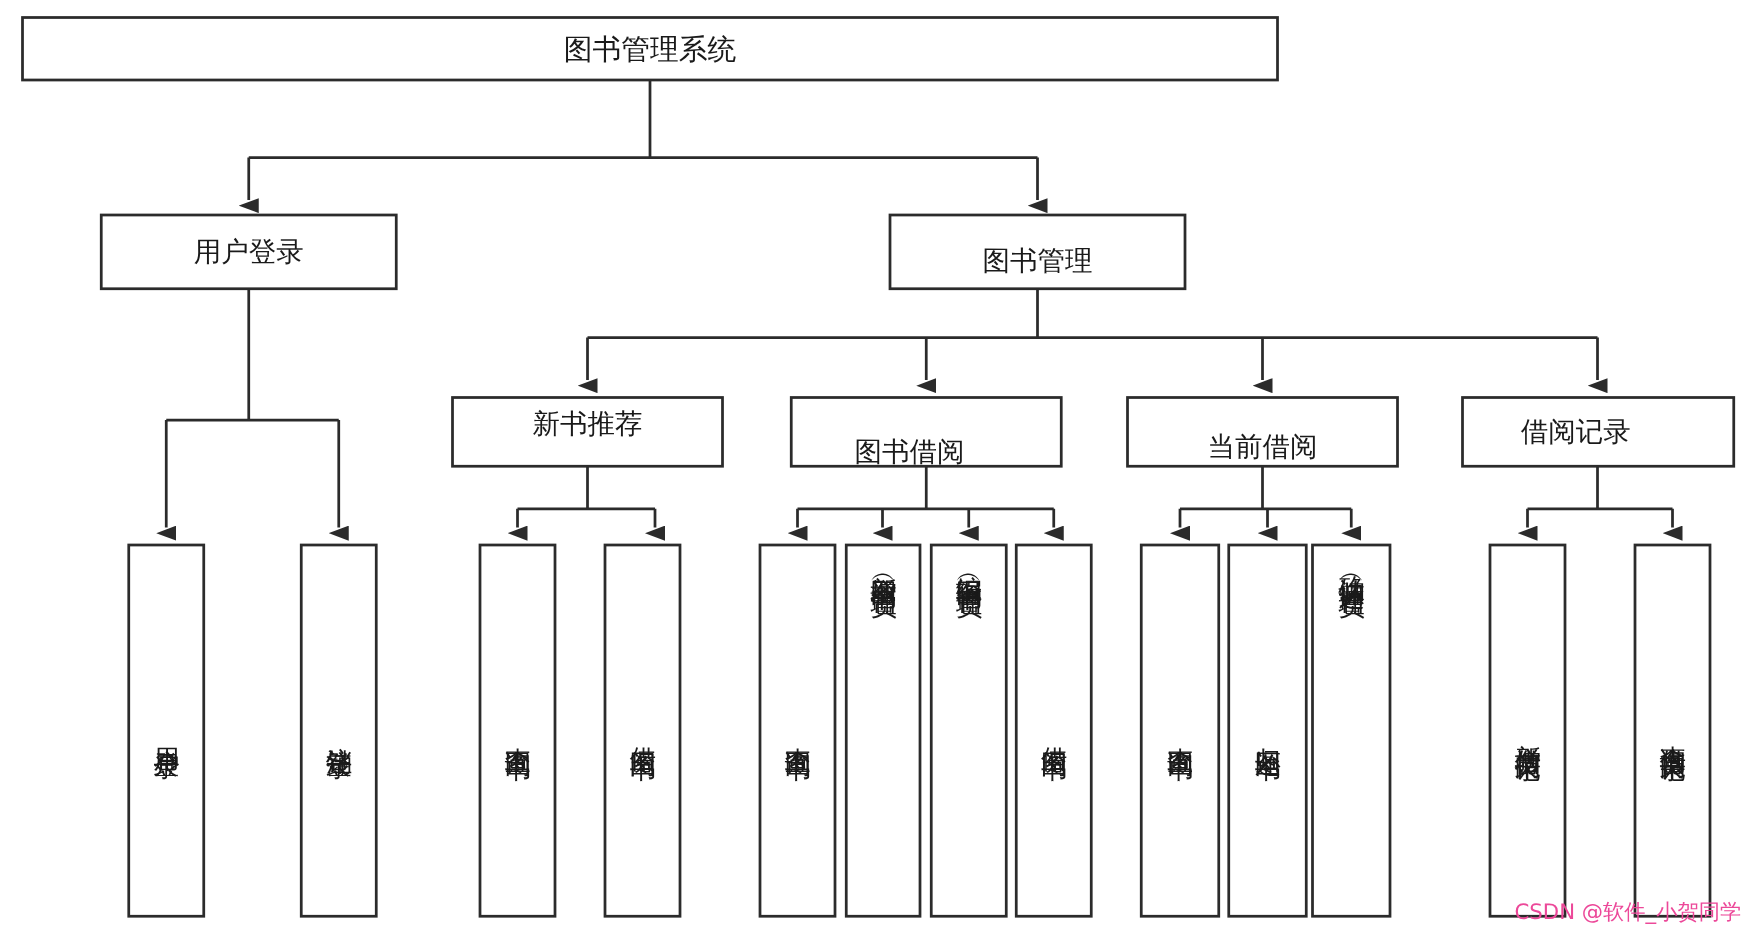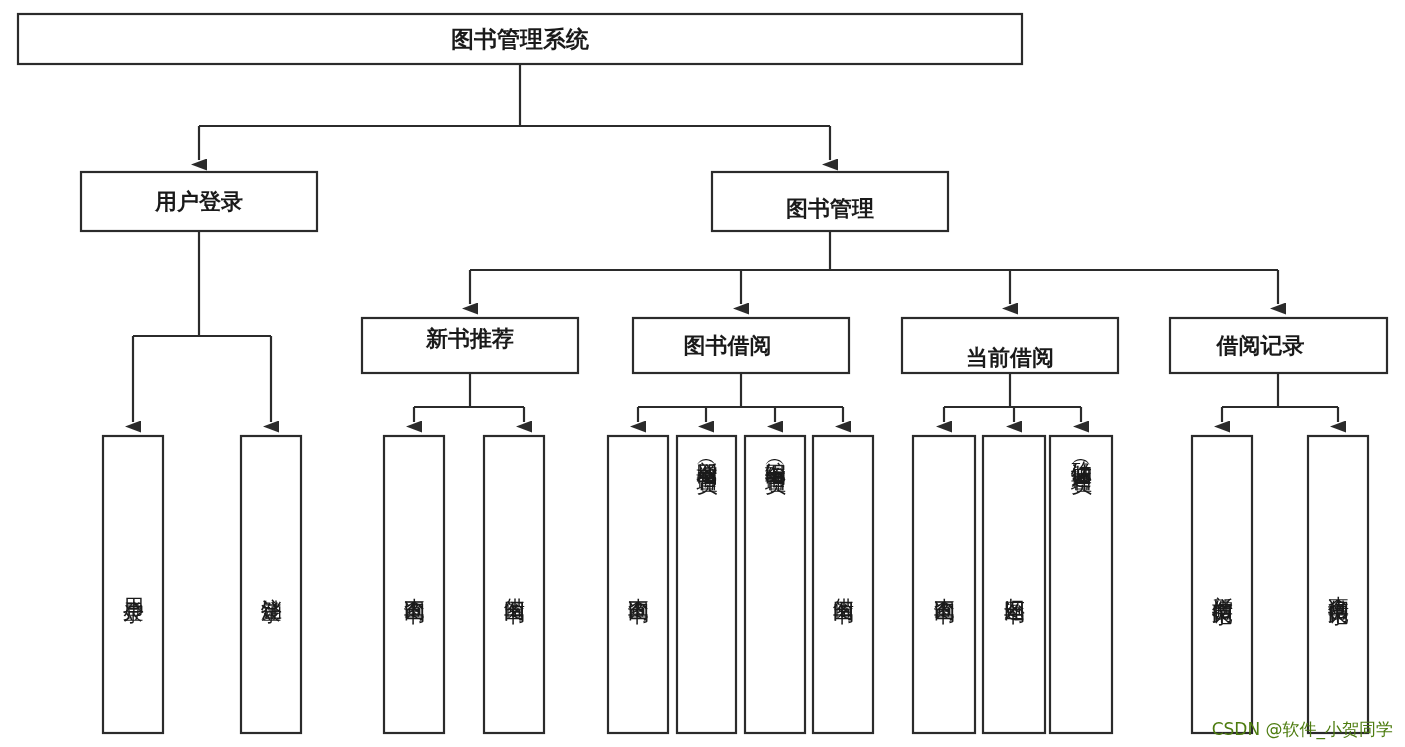--- a/index.html
+++ b/index.html
@@ -58,38 +58,37 @@
     letter-spacing: 2px;
     color: #1a1a1a;
     white-space: nowrap;
   }
   .hlabel-wrap {
     position: absolute;
     display: flex;
     align-items: center;
     justify-content: center;
     pointer-events: none;
-    font-weight: bold;
   }
   .hlabel-text {
     font-family: "DejaVu Sans", "Liberation Sans", sans-serif;
     font-size: 22px;
     color: #1a1a1a;
     white-space: nowrap;
   }
   .root-label-text {
     font-size: 23px;
   }
   #watermark {
     position: absolute;
     right: 12px;
     bottom: 6px;
     font-family: "DejaVu Sans", "Liberation Sans", sans-serif;
     font-size: 17px;
-    color: #4d7c0f;
+    color: #ec4899;
     white-space: nowrap;
     pointer-events: none;
   }
 </style>
 </head>
 <body>
 
 <div id="diagram-root">
 
   <svg id="flow" viewBox="0 0 1405 747">
@@ -182,21 +181,21 @@
   </div>
 
   <div class="hlabel-wrap" style="left:712px; top:172px; width:236px; height:74px;">
     <span class="hlabel-text">图书管理</span>
   </div>
 
   <div class="hlabel-wrap" style="left:362px; top:318px; width:216px; height:41px;">
     <span class="hlabel-text">新书推荐</span>
   </div>
 
-  <div class="hlabel-wrap" style="left:633px; top:318px; width:189px; height:55px;">
+  <div class="hlabel-wrap" style="left:633px; top:334px; width:189px; height:55px;">
     <span class="hlabel-text">图书借阅</span>
   </div>
 
   <div class="hlabel-wrap" style="left:902px; top:318px; width:216px; height:55px;margin-top:12px;">
     <span class="hlabel-text">当前借阅</span>
   </div>
 
   <div class="hlabel-wrap" style="left:1170px; top:318px; width:181px; height:55px;">
     <span class="hlabel-text">借阅记录</span>
   </div>

